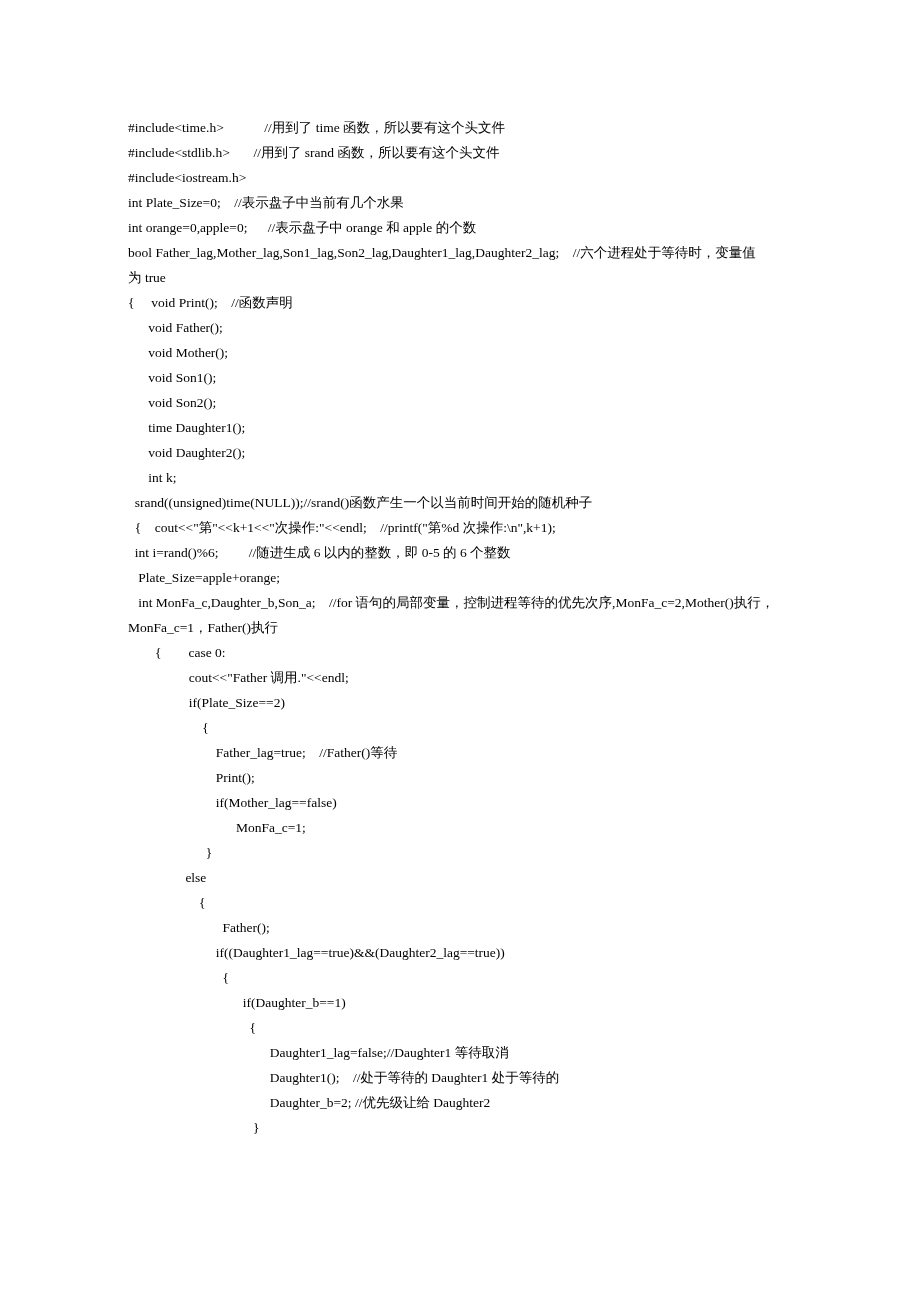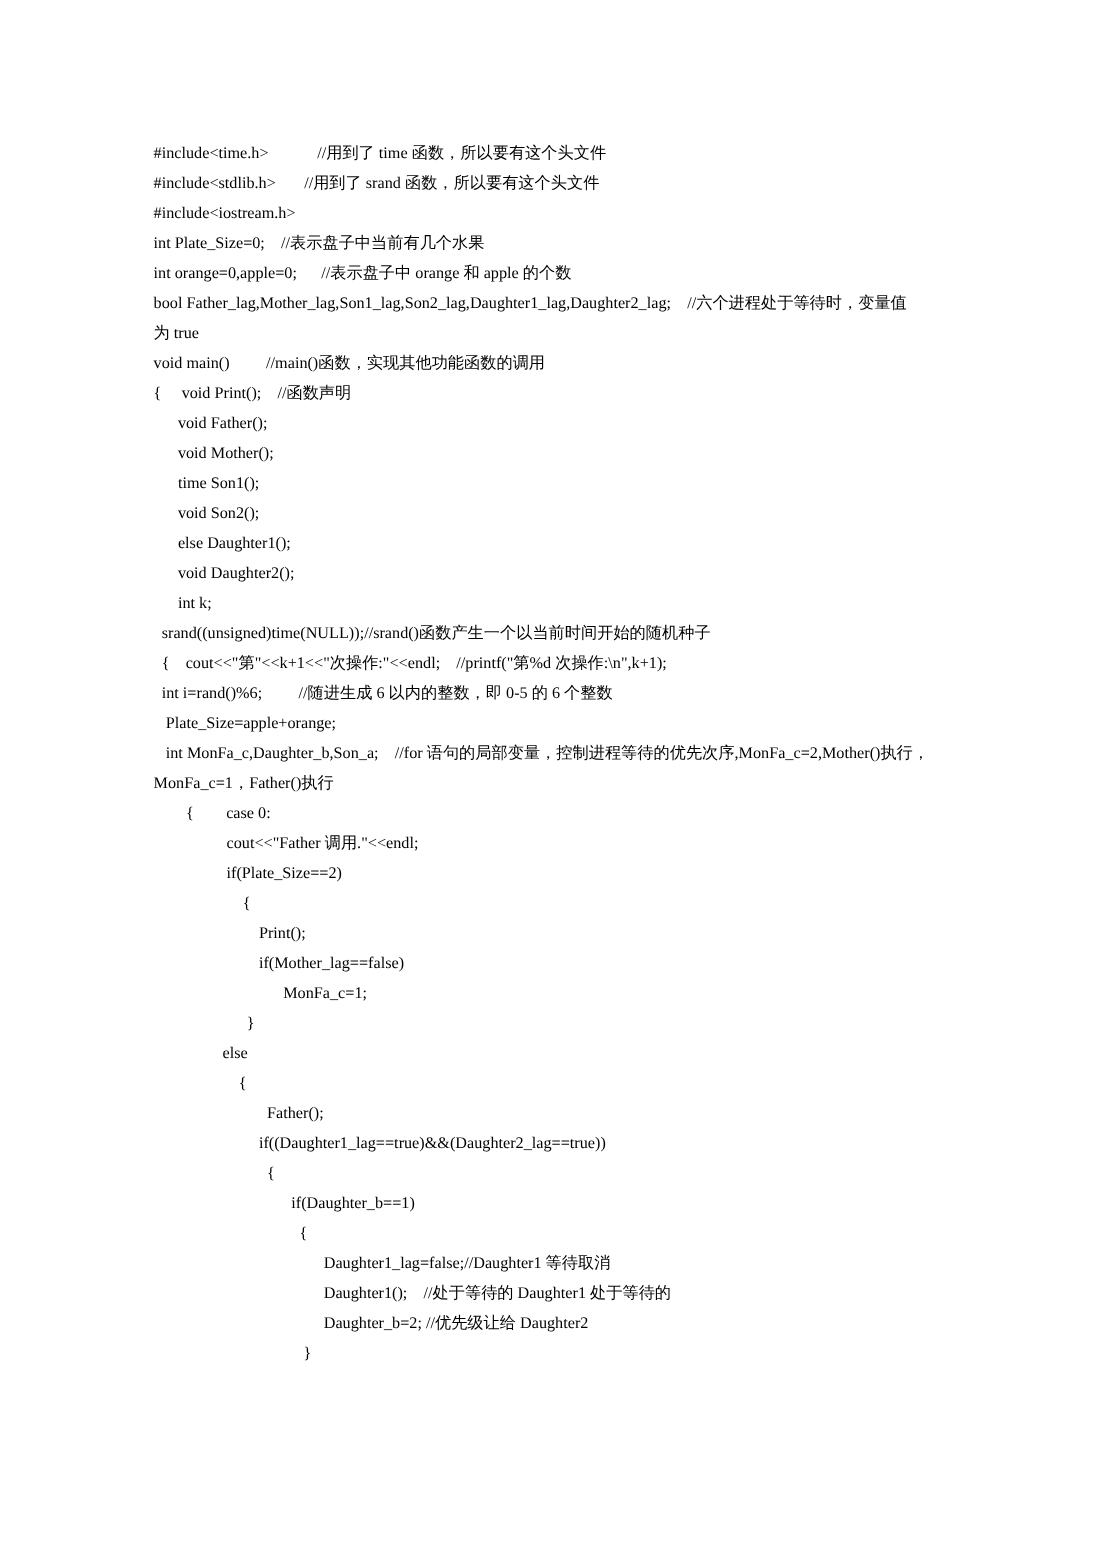--- a/index.html
+++ b/index.html
@@ -26,39 +26,39 @@
 
 <div class="page">
   <div>
     <div class="line">#include&lt;time.h&gt;            //用到了 time 函数，所以要有这个头文件</div>
     <div class="line">#include&lt;stdlib.h&gt;       //用到了 srand 函数，所以要有这个头文件</div>
     <div class="line">#include&lt;iostream.h&gt;</div>
     <div class="line">int Plate_Size=0;    //表示盘子中当前有几个水果</div>
     <div class="line">int orange=0,apple=0;      //表示盘子中 orange 和 apple 的个数</div>
     <div class="line">bool Father_lag,Mother_lag,Son1_lag,Son2_lag,Daughter1_lag,Daughter2_lag;    //六个进程处于等待时，变量值</div>
     <div class="line">为 true</div>
-    <div class="line">void main()         //main()函数，实现其他功能函数的调用</div>
     <div class="line">{     void Print();    //函数声明</div>
     <div class="line">      void Father();</div>
     <div class="line">      void Mother();</div>
-    <div class="line">      time Son1();</div>
+    <div class="line">      void Son1();</div>
     <div class="line">      void Son2();</div>
-    <div class="line">      else Daughter1();</div>
+    <div class="line">      time Daughter1();</div>
     <div class="line">      void Daughter2();</div>
     <div class="line">      int k;</div>
     <div class="line">  srand((unsigned)time(NULL));//srand()函数产生一个以当前时间开始的随机种子</div>
     <div class="line">  {    cout&lt;&lt;"第"&lt;&lt;k+1&lt;&lt;"次操作:"&lt;&lt;endl;    //printf("第%d 次操作:\n",k+1);</div>
     <div class="line">  int i=rand()%6;         //随进生成 6 以内的整数，即 0-5 的 6 个整数</div>
     <div class="line">   Plate_Size=apple+orange;</div>
     <div class="line">   int MonFa_c,Daughter_b,Son_a;    //for 语句的局部变量，控制进程等待的优先次序,MonFa_c=2,Mother()执行，</div>
     <div class="line">MonFa_c=1，Father()执行</div>
     <div class="line">        {        case 0:</div>
     <div class="line">                  cout&lt;&lt;"Father 调用."&lt;&lt;endl;</div>
     <div class="line">                  if(Plate_Size==2)</div>
     <div class="line">                      {</div>
+    <div class="line">                          Father_lag=true;    //Father()等待</div>
     <div class="line">                          Print();</div>
     <div class="line">                          if(Mother_lag==false)</div>
     <div class="line">                                MonFa_c=1;</div>
     <div class="line">                       }</div>
     <div class="line">                 else</div>
     <div class="line">                     {</div>
     <div class="line">                            Father();</div>
     <div class="line">                          if((Daughter1_lag==true)&amp;&amp;(Daughter2_lag==true))</div>
     <div class="line">                            {</div>
     <div class="line">                                  if(Daughter_b==1)</div>

